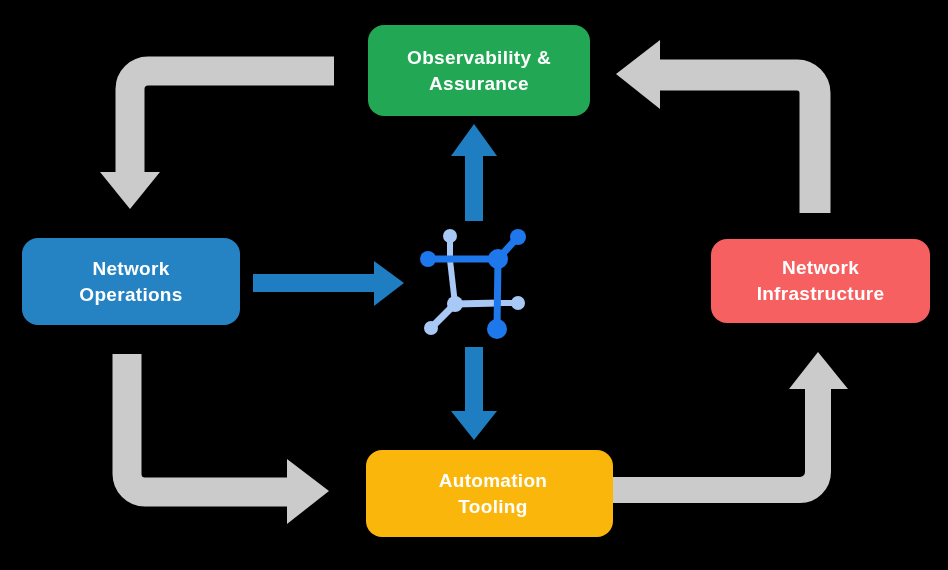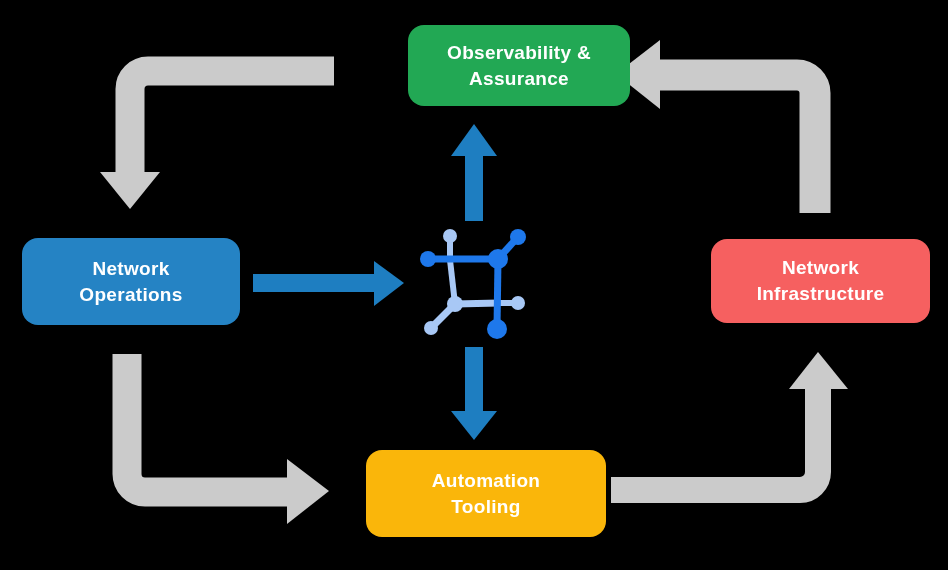--- a/index.html
+++ b/index.html
@@ -39,24 +39,24 @@
     text-align: center;
   }
   .node .label {
     color: var(--text, #fff);
     font-size: 19px;
     font-weight: 600;
     line-height: 26px;
     letter-spacing: 0.3px;
     white-space: pre-line;
   }
-  .node-observability  { left: 368px; top: 25px;  width: 222px; height: 81px; background: var(--node_observability); margin-left: 40px; }
+  .node-observability  { left: 368px; top: 25px;  width: 222px; height: 91px; background: var(--node_observability); }
   .node-operations     { left: 22px;  top: 238px; width: 218px; height: 87px; background: var(--node_operations); }
   .node-infrastructure { left: 711px; top: 239px; width: 219px; height: 84px; background: var(--node_infrastructure); }
-  .node-automation     { left: 366px; top: 450px; width: 240px; height: 87px; background: var(--node_automation); }
+  .node-automation     { left: 366px; top: 450px; width: 240px; height: 87px; background: var(--node_automation); padding-left: 7px; }
   .center-icon {
     position: absolute;
     left: 415px;
     top: 222px;
     width: 120px;
     height: 120px;
   }
 </style>
 </head>
 <body>

